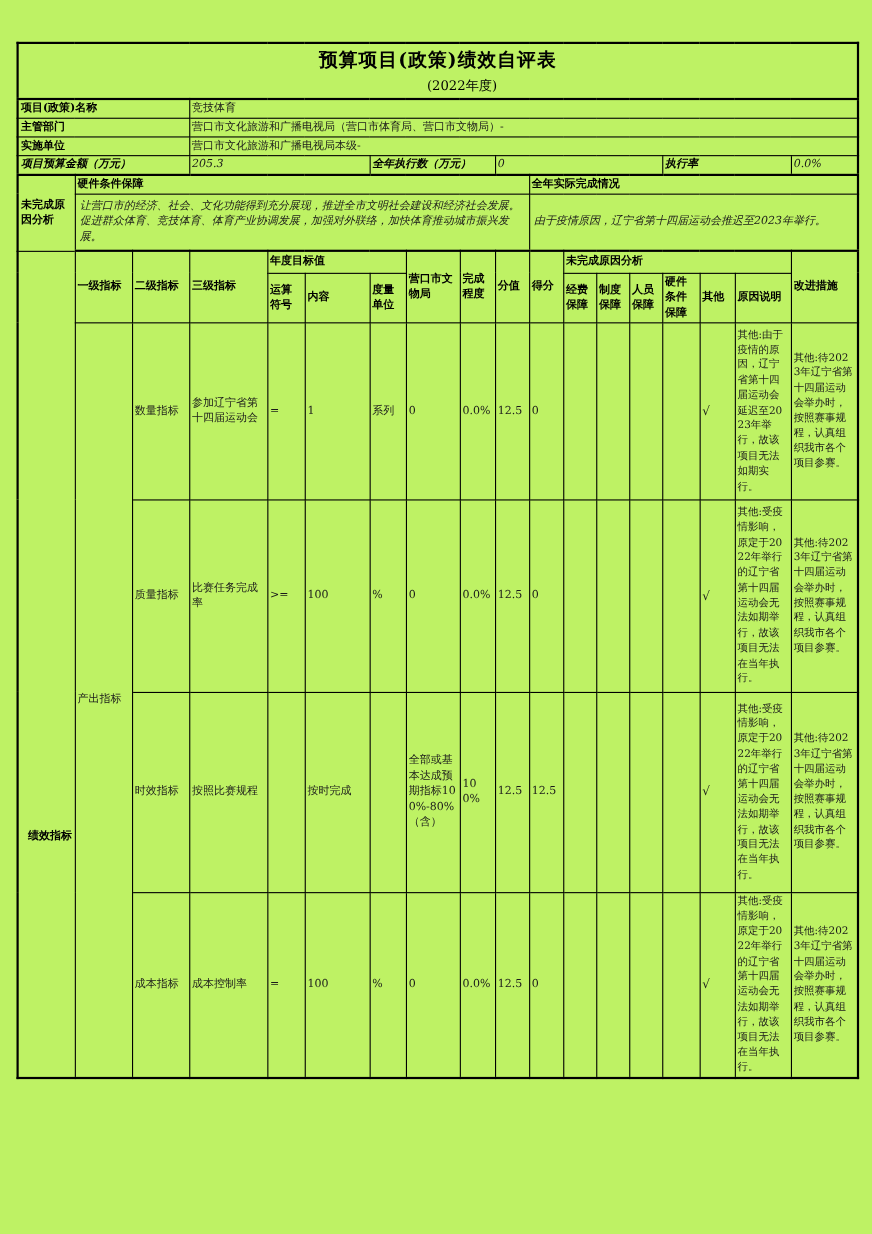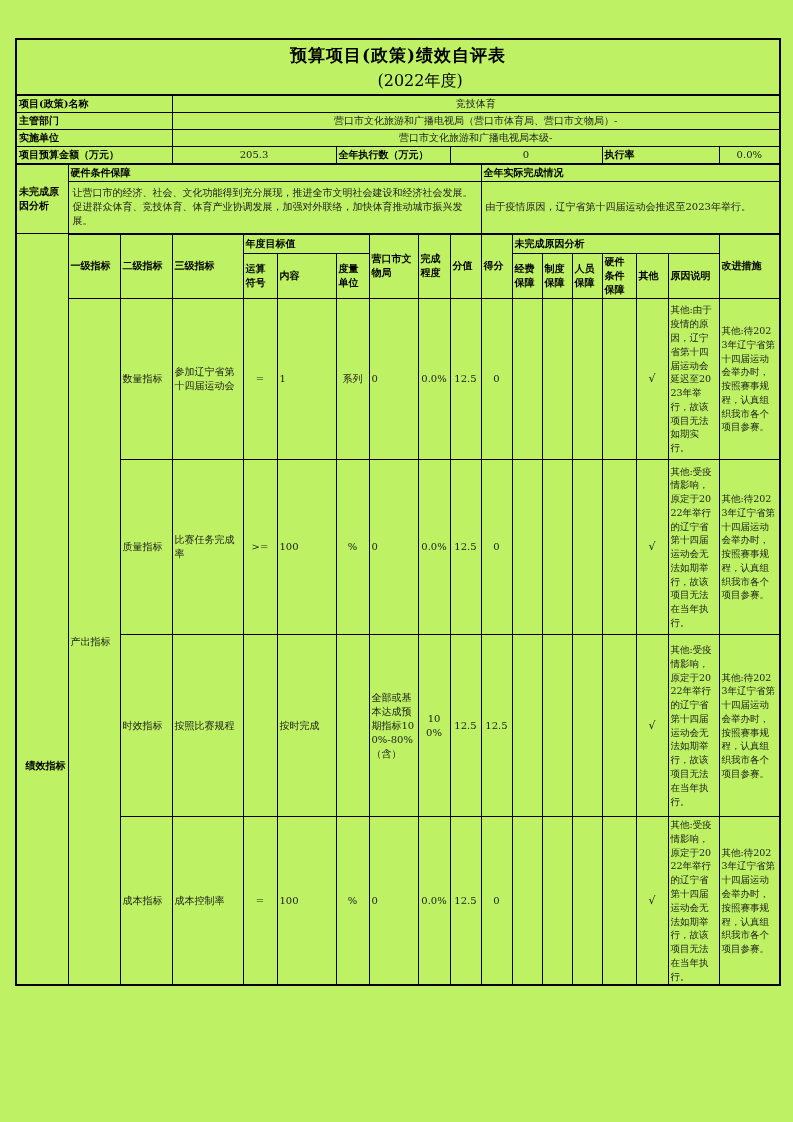--- a/index.html
+++ b/index.html
@@ -22,27 +22,27 @@
   td {
     border:1px solid #000;
     font-size:10px;
     line-height:1.4;
     padding:1px 2px;
     vertical-align:middle;
     word-break:break-all;
     overflow:hidden;
   }
   td.b { font-weight:bold; text-align:left; color:#000; }
-  td.c { text-align:center; }
+  td.c { }
   td.l { text-align:left;margin-top:36px; }
   td.small { font-size:9.5px; line-height:1.45; }
   td.titlecell { border-bottom:2px solid #000; text-align:center; padding:4px 0 2px 0; }
   .title { font-size:17px; font-weight:bold; color:#000; letter-spacing:1px; }
-  .subtitle { font-size:16px; margin-top:2px; color:#000;padding-left:44px; }
-  tr.thickbot > td { border-bottom:2px solid #000; }
+  .subtitle { font-size:12px; margin-top:2px; color:#000;padding-left:44px; }
+  tr.thickbot > td { border-bottom:2px solid #000;font-style:italic; }
   td.sectionlabel {
     font-weight:bold; text-align:right; color:#000;
     vertical-align:top; padding-top:525px;
   }
   td.goaltext { text-align:left; padding:2px 4px; }
   .chk { font-size:11px; }
 </style>
 </head>
 <body>
 

